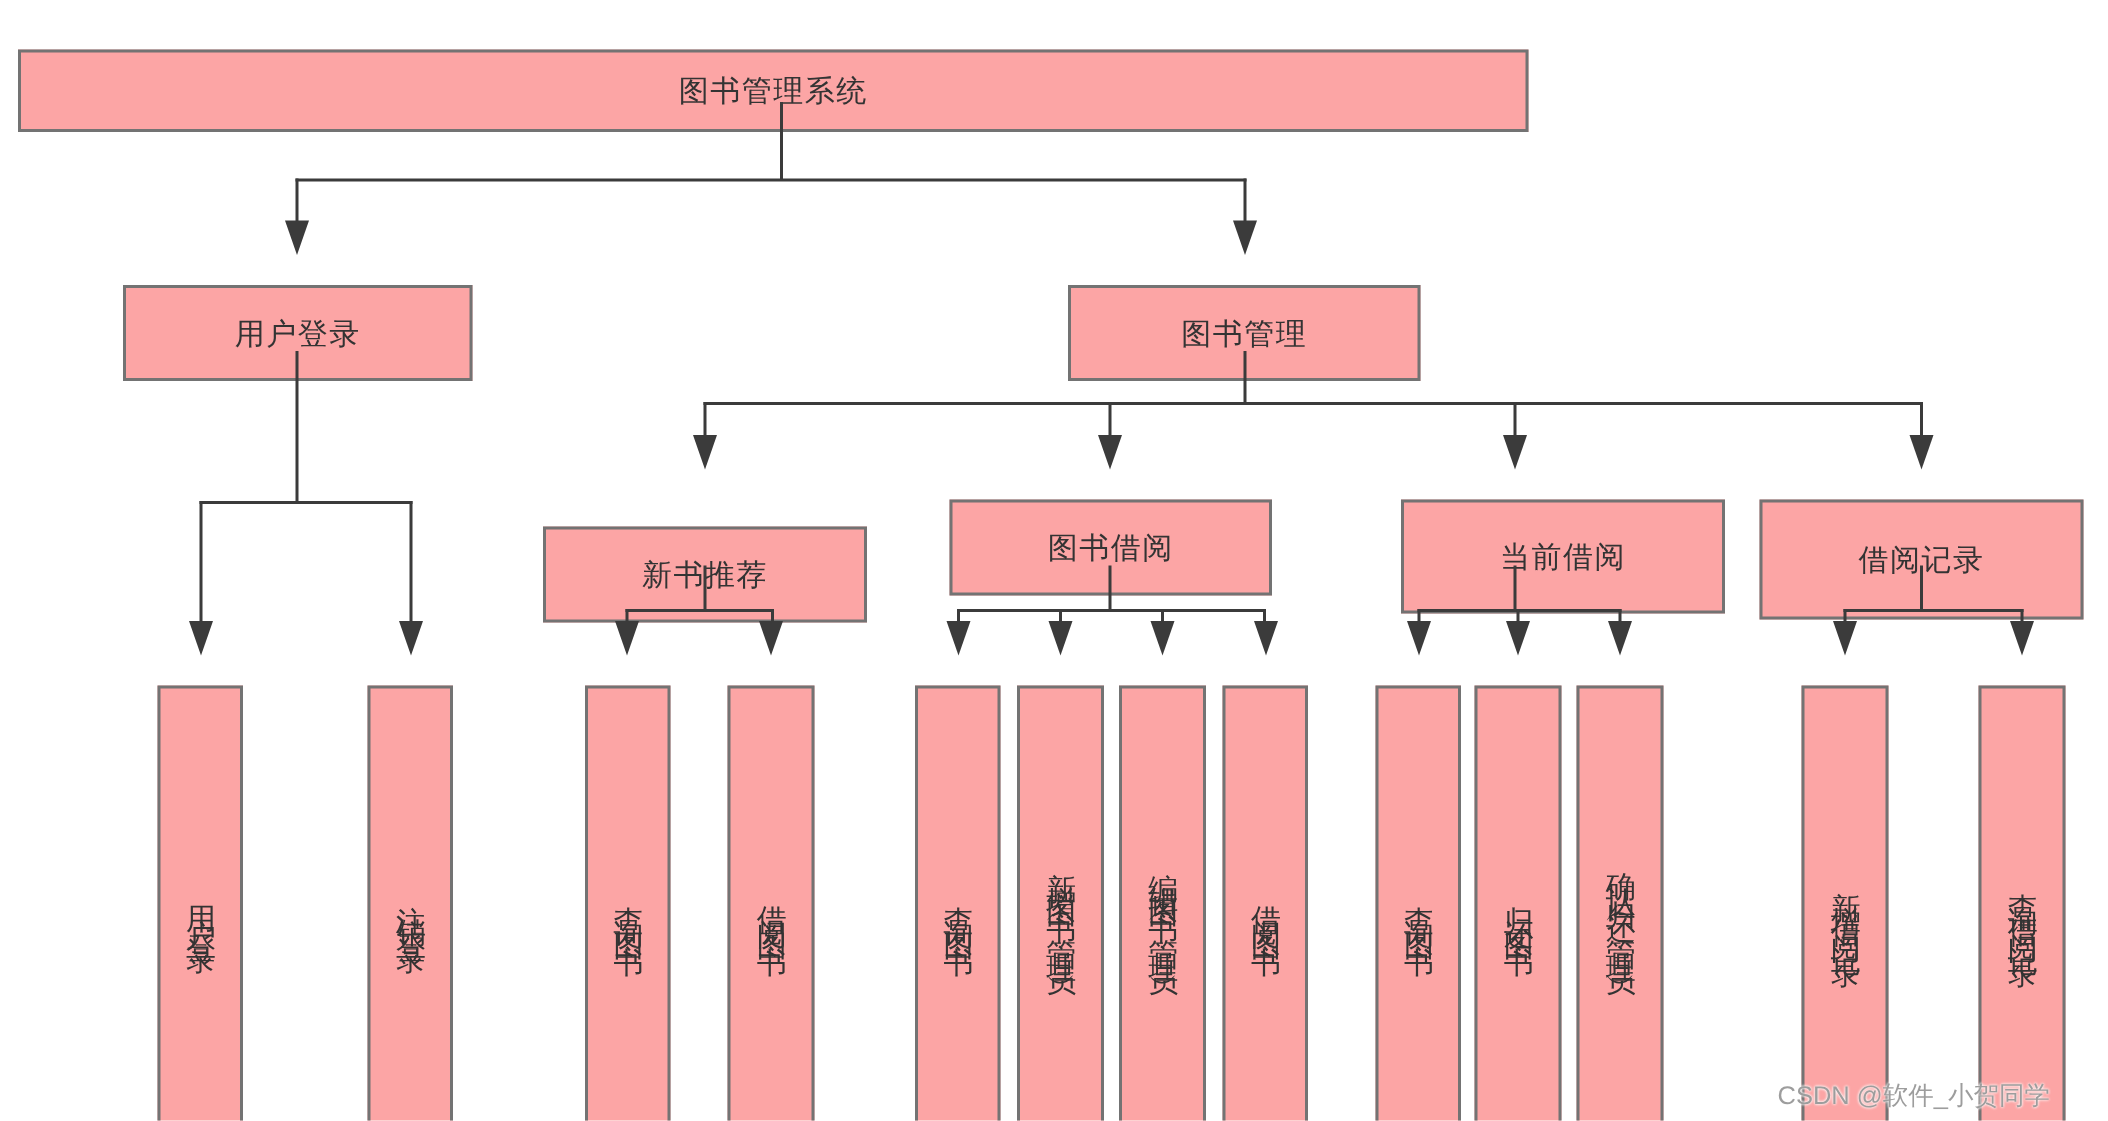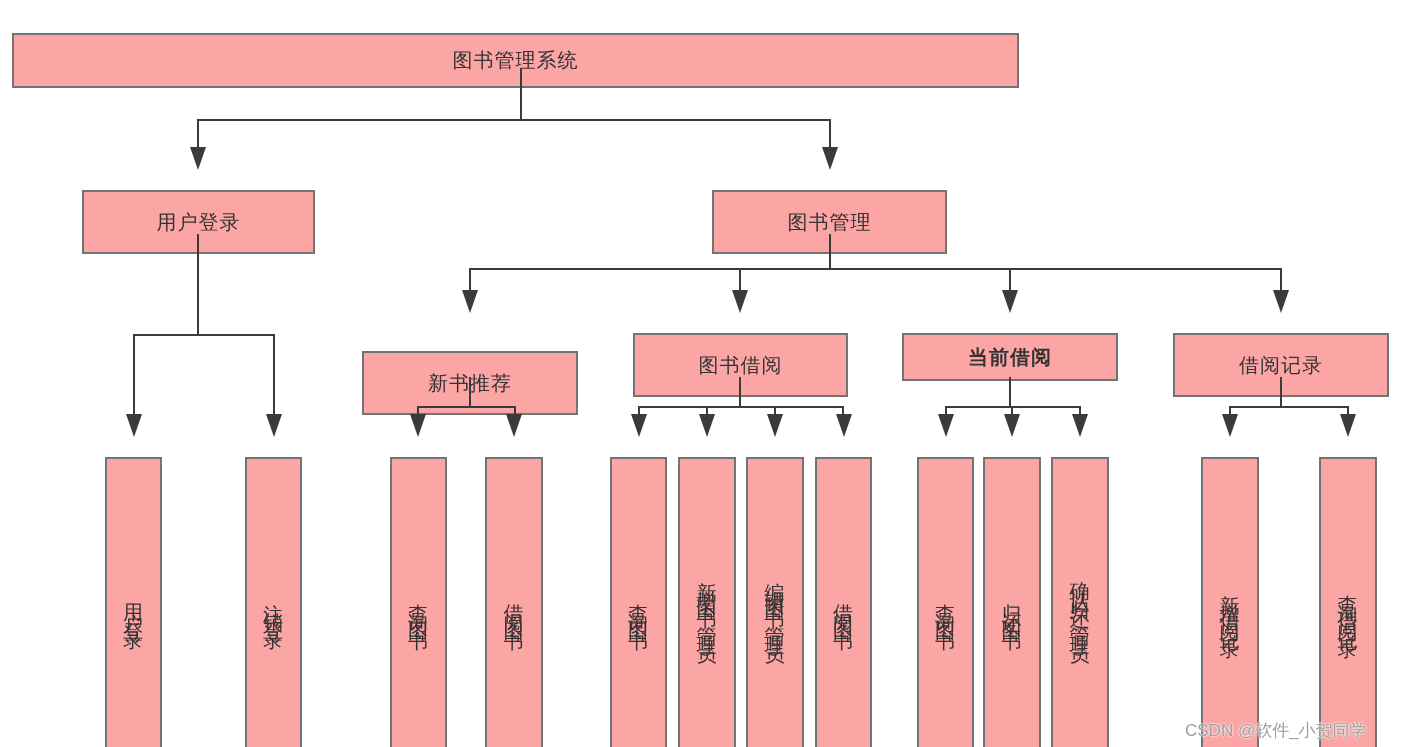--- a/index.html
+++ b/index.html
@@ -91,24 +91,24 @@
   <div class="arrow" style="left:732px; top:290px;"></div>
   <div class="arrow" style="left:1002px; top:290px;"></div>
   <div class="arrow" style="left:1273px; top:290px;"></div>
 
   <div class="box" style="left:362px; top:331px; width:216px; height:64px;">
     <span>新书推荐</span>
   </div>
   <div class="box" style="left:633px; top:313px; width:215px; height:64px;">
     <span>图书借阅</span>
   </div>
-  <div class="box" style="left:902px; top:313px; width:216px; height:48px;font-weight:bold;">
+  <div class="box" style="left:934px; top:313px; width:216px; height:76px;">
     <span>当前借阅</span>
   </div>
-  <div class="box" style="left:1173px; top:313px; width:216px; height:64px;">
+  <div class="box" style="left:1173px; top:313px; width:216px; height:80px;">
     <span>借阅记录</span>
   </div>
 
   <div class="vline" style="left:469px; top:377px; height:30px;"></div>
   <div class="hline" style="left:417px; top:406px; width:99px;"></div>
   <div class="vline" style="left:417px; top:406px; height:14px;"></div>
   <div class="vline" style="left:514px; top:406px; height:14px;"></div>
   <div class="arrow" style="left:410px; top:414px;"></div>
   <div class="arrow" style="left:506px; top:414px;"></div>
 

